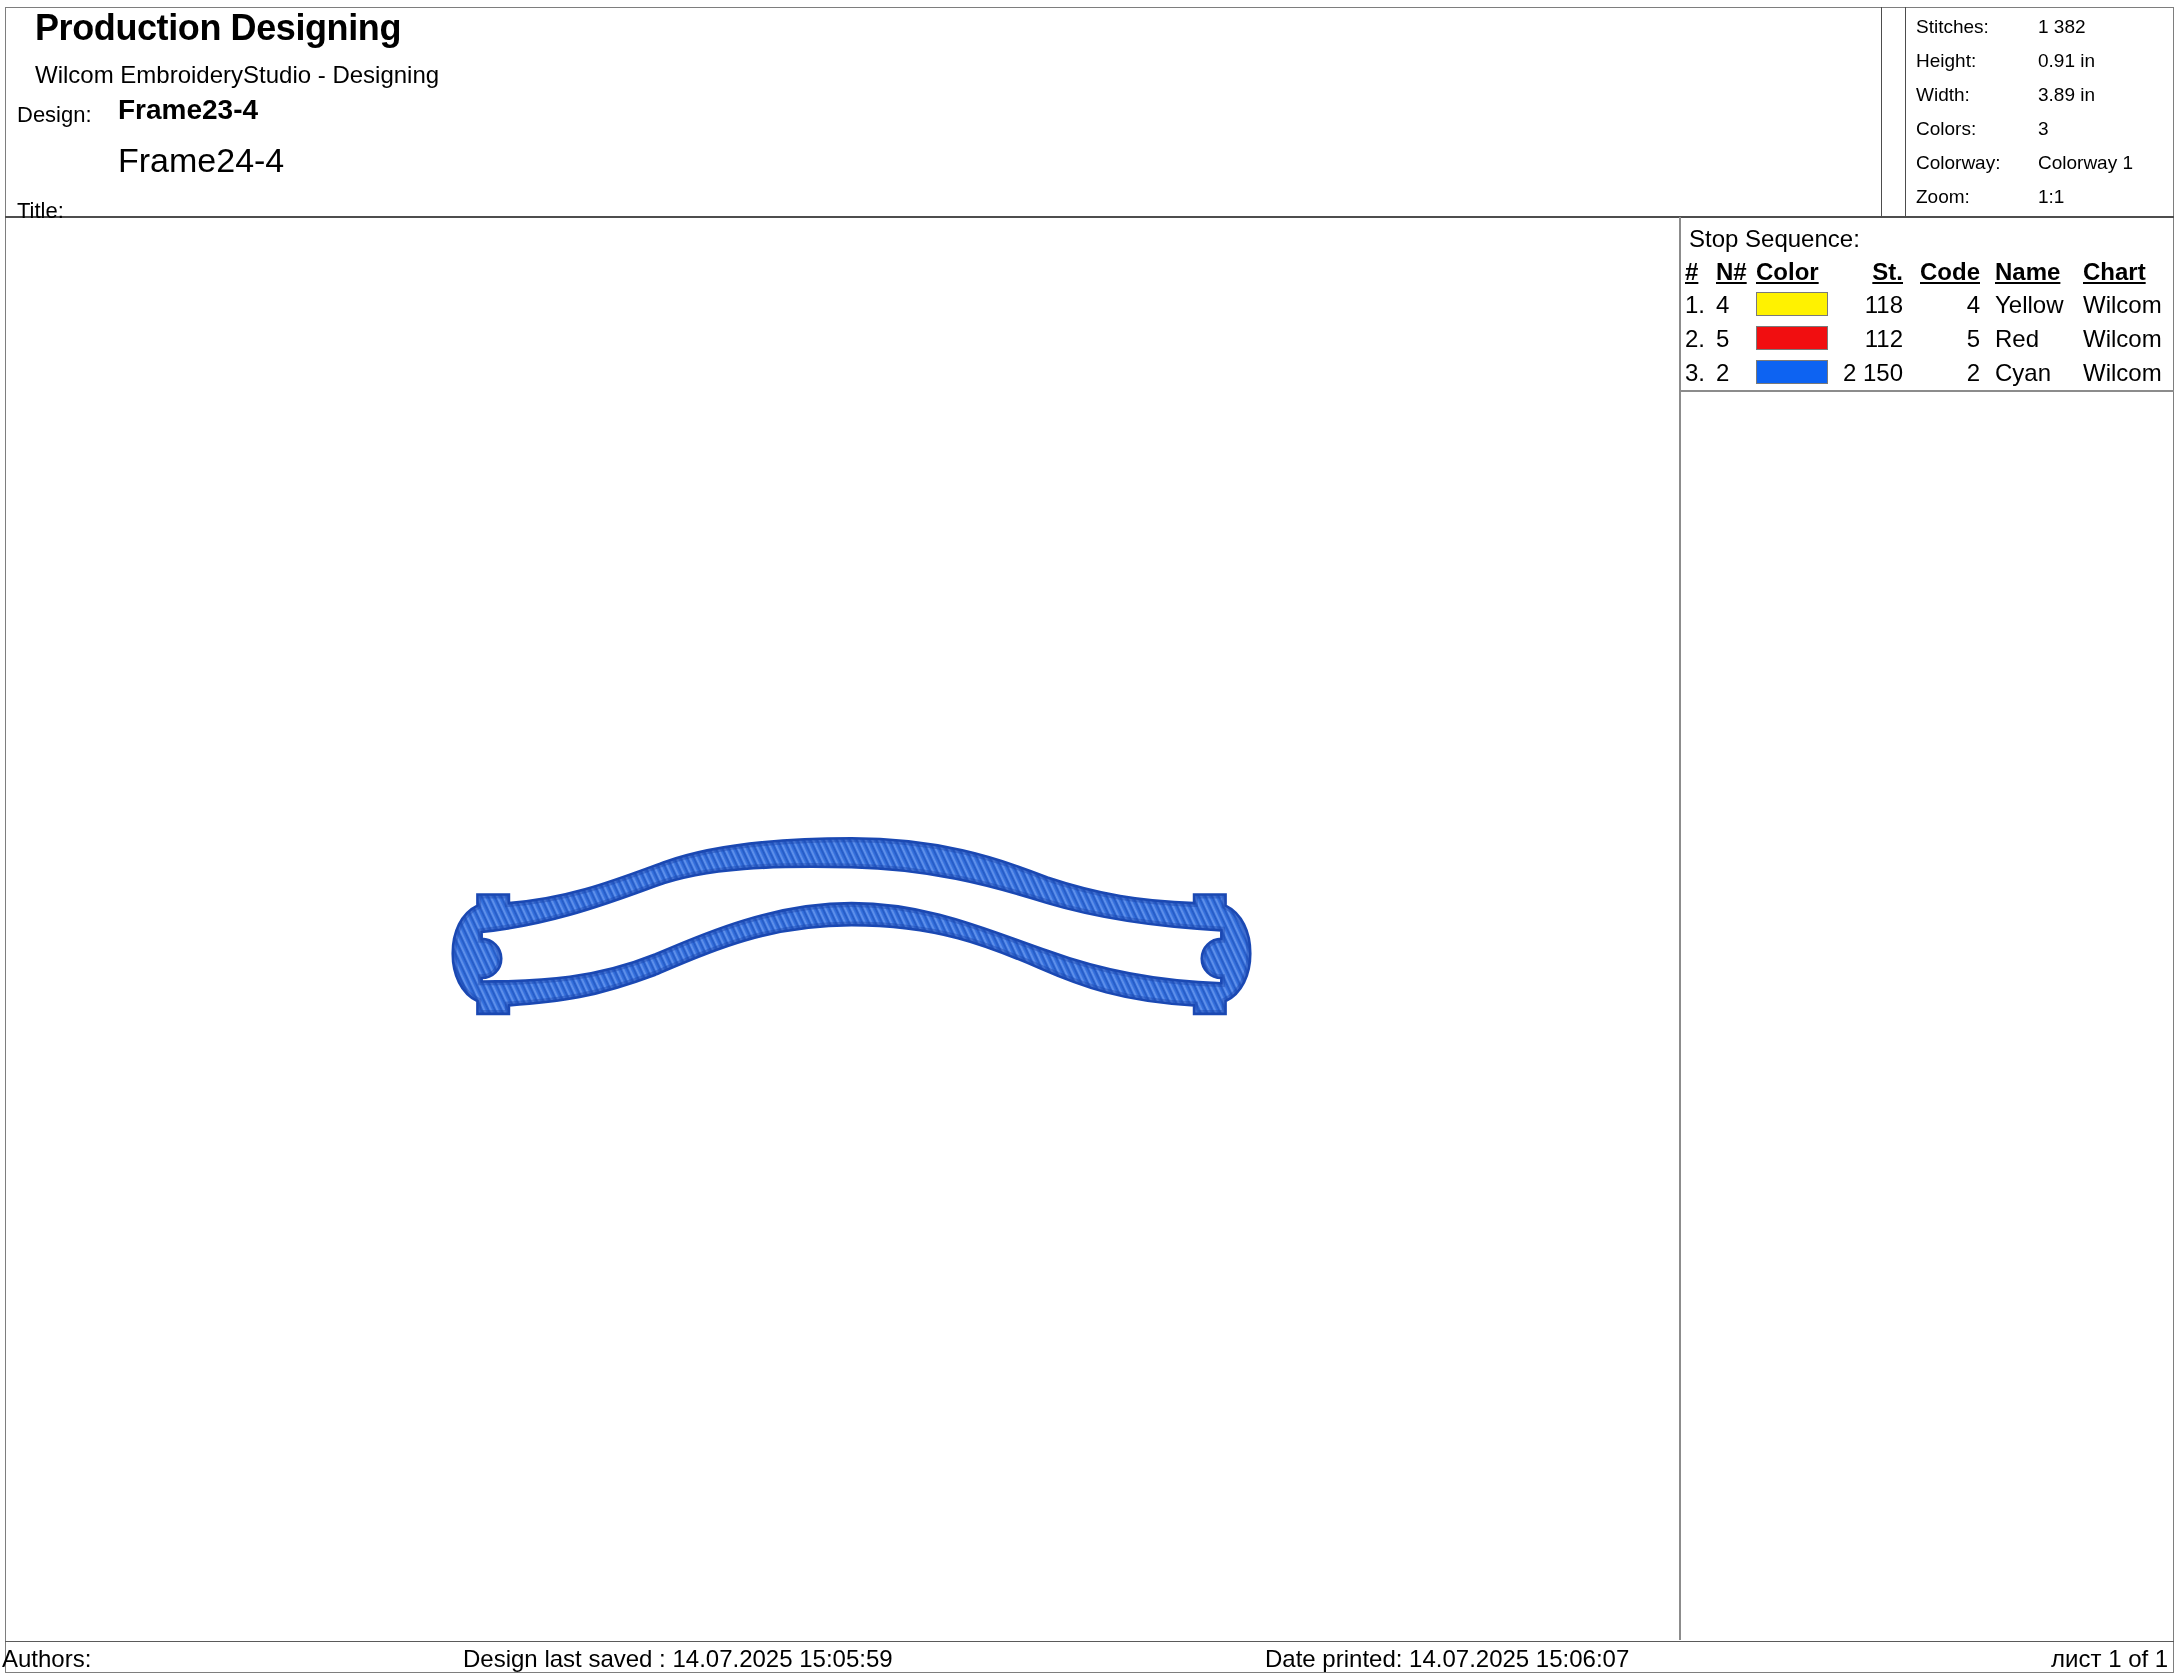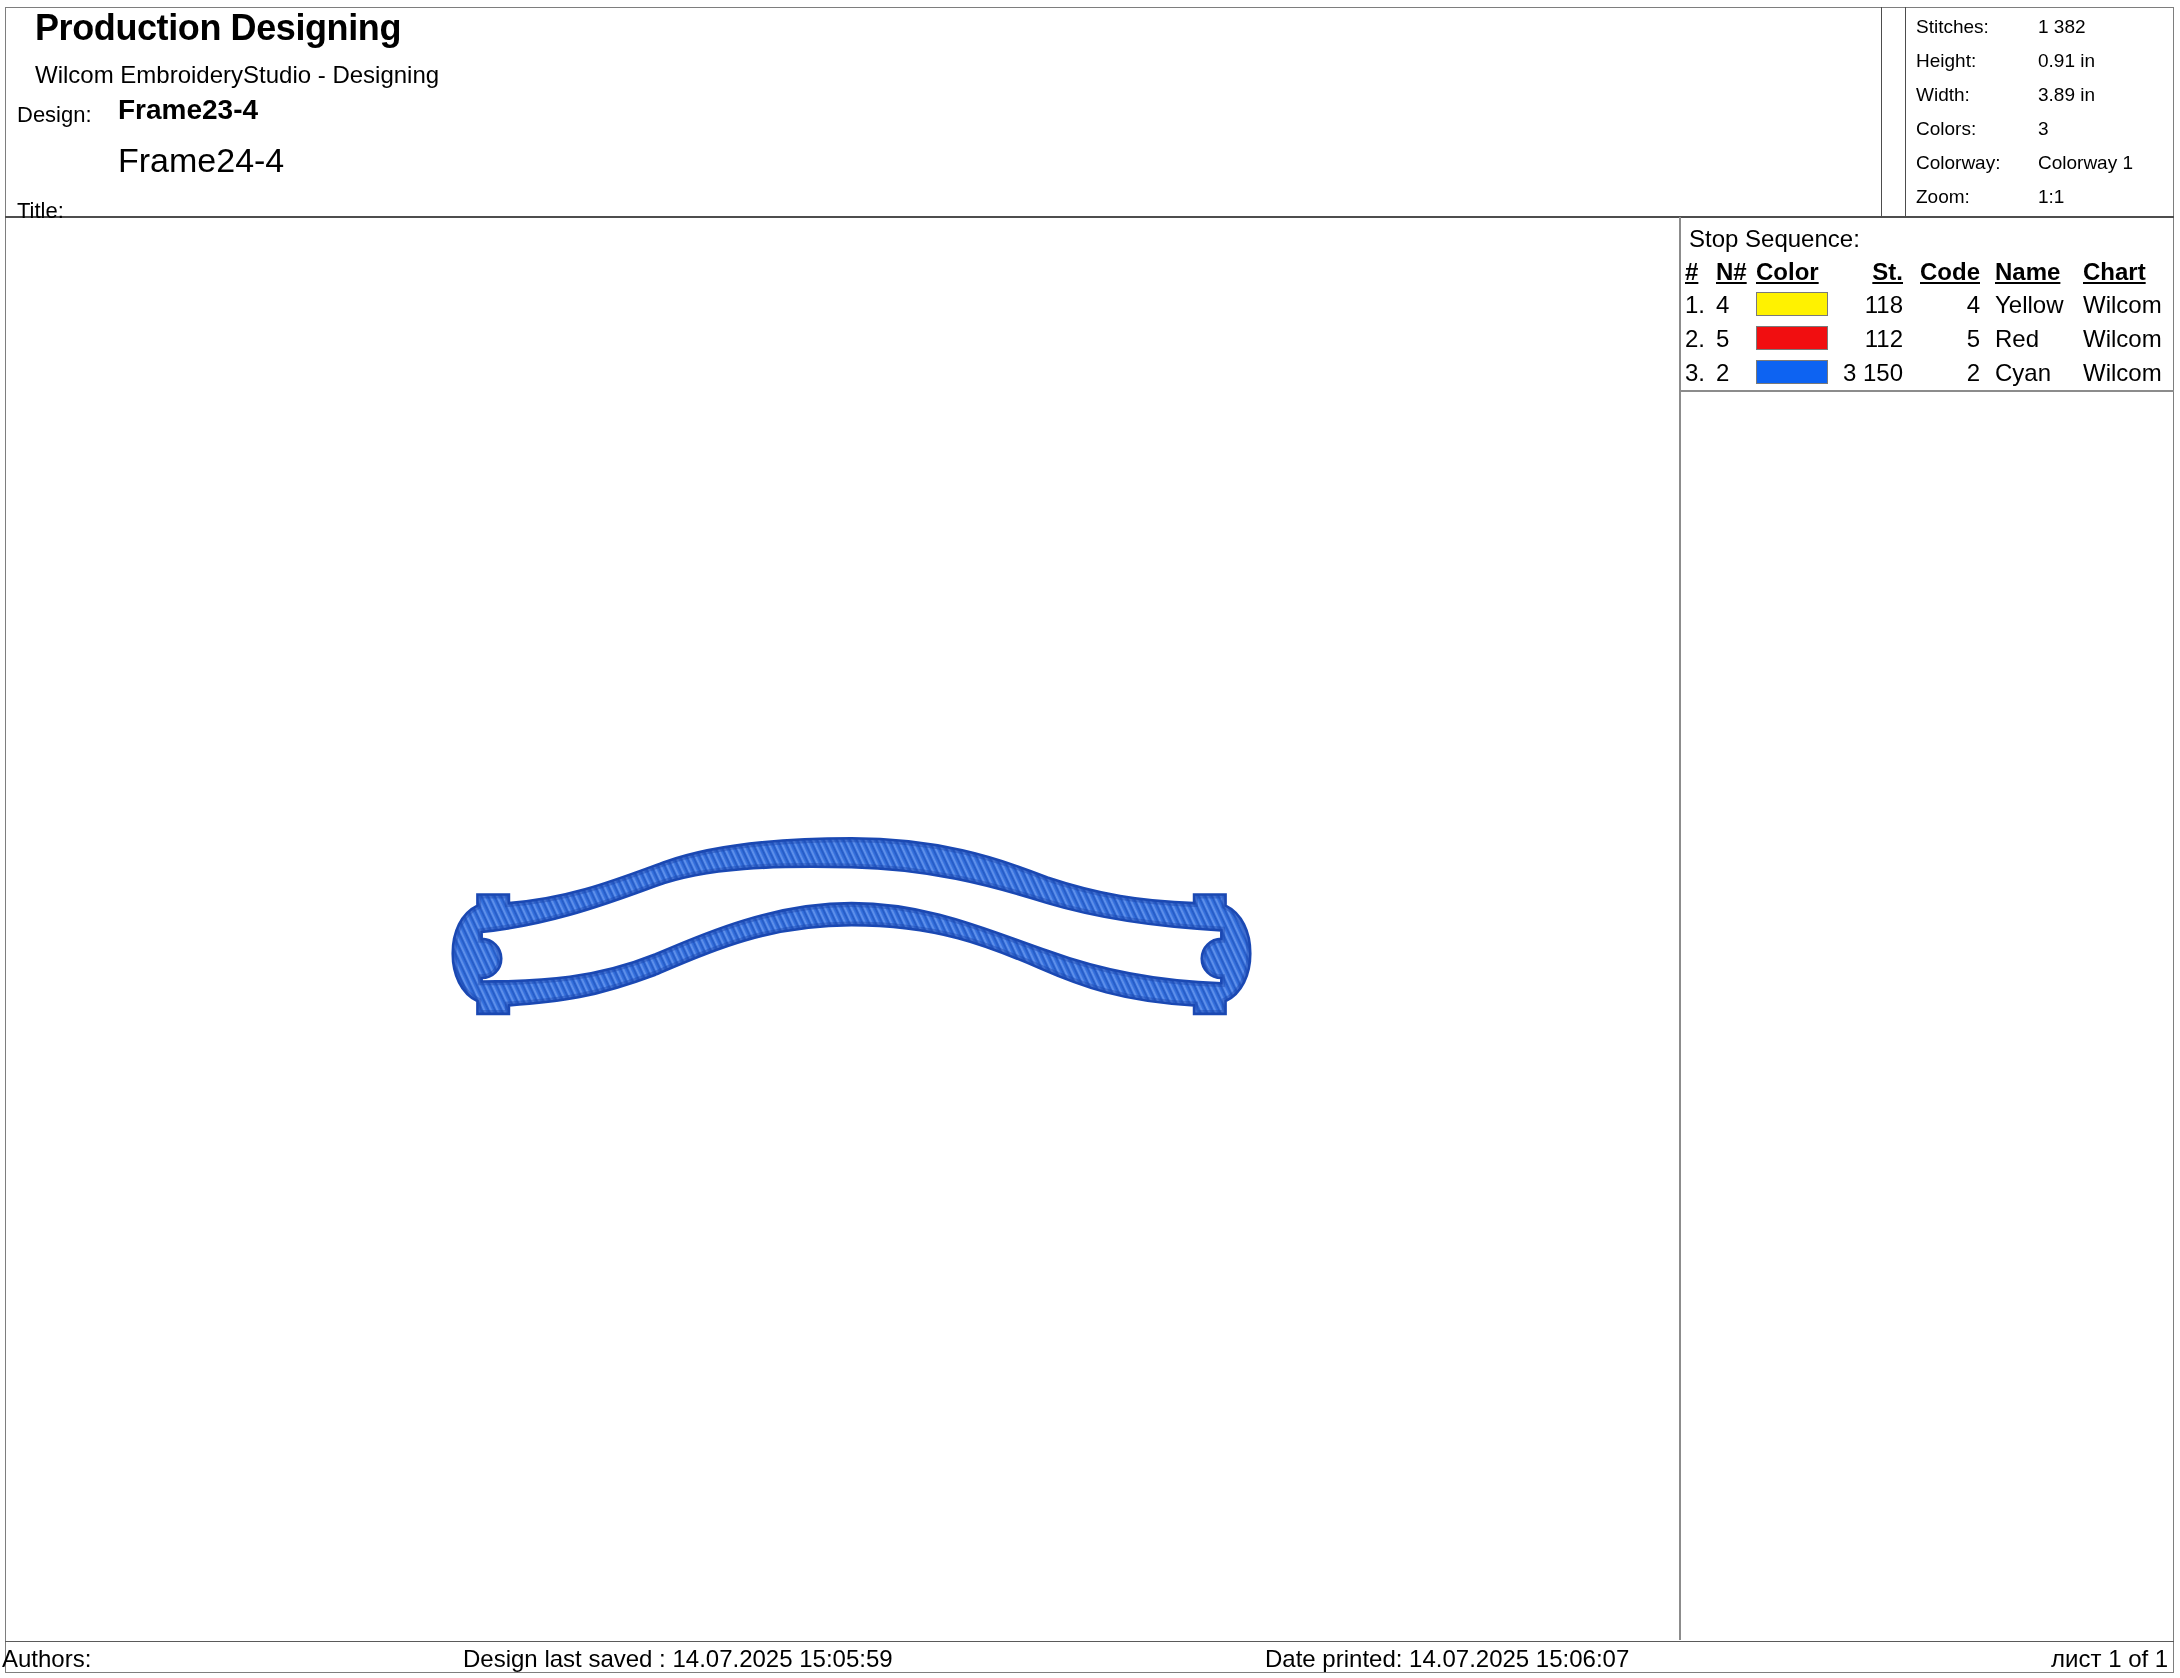--- a/index.html
+++ b/index.html
@@ -111,21 +111,21 @@
   <div class="cell c-name">Red</div>
   <div class="cell c-chart">Wilcom</div>
 </div>
 
 <div class="abs srow r3">
   <div class="cell c-num">3.</div>
   <div class="cell c-n">2</div>
   <div class="cell c-color">
       <span class="swatch" style="background: rgb(13, 99, 242);"></span>
     </div>
-  <div class="cell c-st">3 150</div>
+  <div class="cell c-st">2 150</div>
   <div class="cell c-code">2</div>
   <div class="cell c-name">Cyan</div>
   <div class="cell c-chart">Wilcom</div>
 </div>
 
 <svg class="abs design-svg" viewBox="0 0 940 245" xmlns="http://www.w3.org/2000/svg">
   <defs>
     <pattern id="stitch" width="7" height="7" patternUnits="userSpaceOnUse" patternTransform="rotate(-25)">
       <rect width="7" height="7" fill="#2f6bd9"></rect>
       <rect width="2.6" height="7" fill="#5d8fea"></rect>

